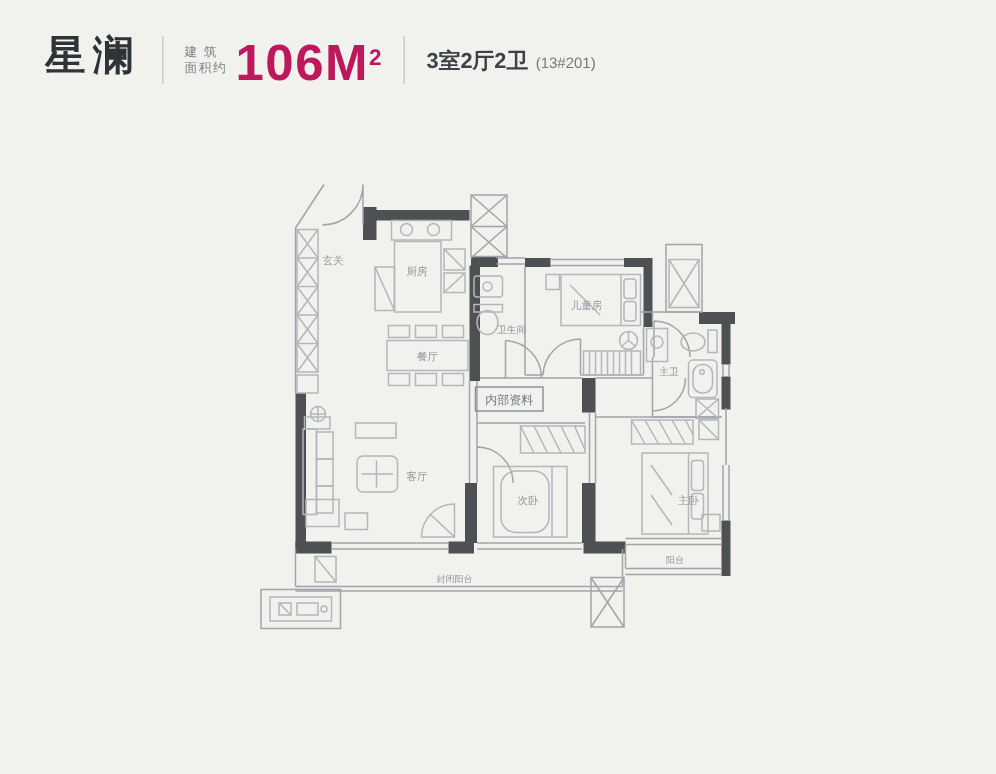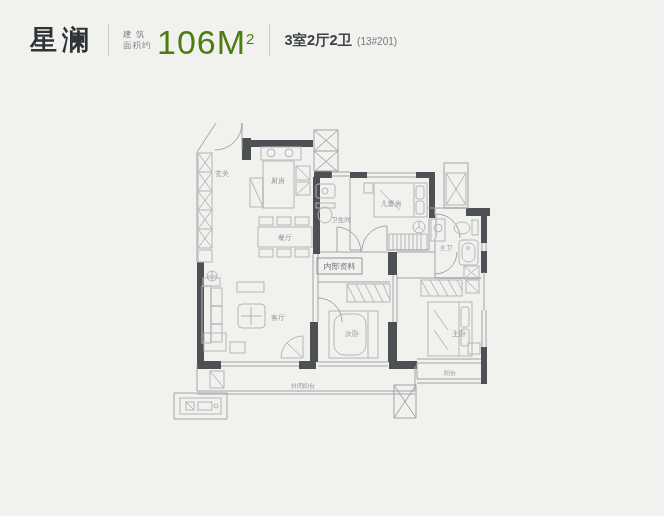--- a/index.html
+++ b/index.html
@@ -6,32 +6,32 @@
   body{
     width:664px;height:516px;position:relative;overflow:hidden;
     background:#f1f1ee;
     font-family:"Liberation Sans","DejaVu Sans",sans-serif;
   }
   .header{
     position:absolute;left:30px;top:18px;height:44px;
     display:flex;align-items:center;
   }
   .brand{
-    font-family:Liberation Sans, sans-serif;
+    font-family:Liberation Mono, monospace;
     font-size:27px;font-weight:bold;color:#2e3338;letter-spacing:5px;
     line-height:44px;white-space:nowrap;
   }
   .vdiv{width:1px;height:32px;background:#c9c9c6;margin:0 14px;}
   .area-prefix{
     display:flex;flex-direction:column;justify-content:flex-start;
     font-size:8.5px;color:#7a7f84;line-height:11px;letter-spacing:1px;
     width:30px;white-space:nowrap;
   }
   .area-val{
-    font-size:34px;color:#4d7c0f;font-weight:400;letter-spacing:1px;
+    font-size:34px;color:#be185d;font-weight:700;letter-spacing:1px;
     margin-left:4px;white-space:nowrap;line-height:44px;
   }
   .area-val sup{font-size:15px;vertical-align:10px;}
   .layout{font-size:14.5px;color:#3d4248;font-weight:bold;white-space:nowrap;}
   .layout .unit{font-size:10px;color:#74797e;font-weight:normal;margin-left:5px;}
   svg{position:absolute;left:0;top:0;}
   svg text{font-family:"Liberation Sans","DejaVu Sans",sans-serif;}
 </style>
 </head>
 <body>

